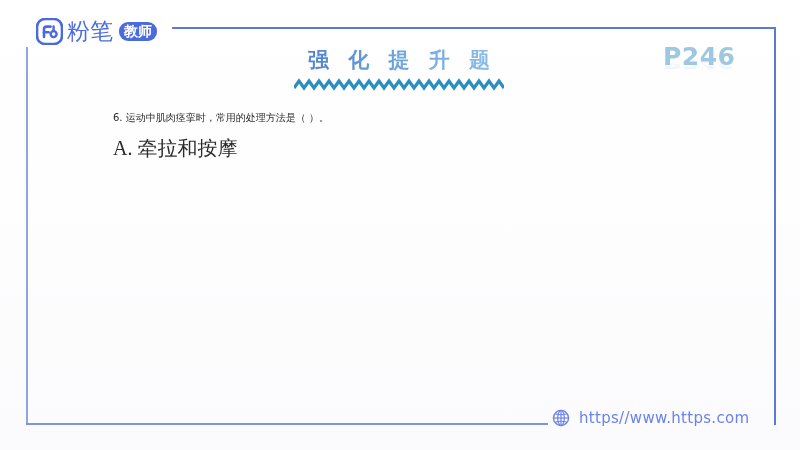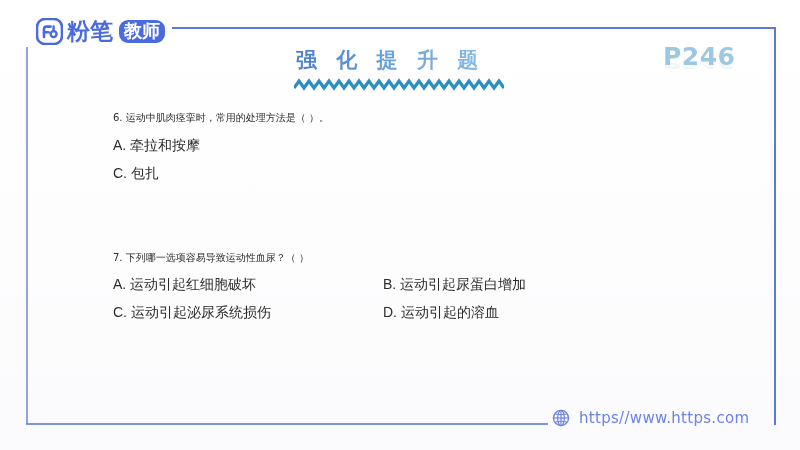--- a/index.html
+++ b/index.html
@@ -58,42 +58,43 @@
     align-items: center;
     gap: 4px;
   }
   .logo-mark {
     width: 27px; height: 27px;
     position: relative;
   }
   .logo-word {
     font-family: "DejaVu Sans", sans-serif;
     font-size: 23px;
-    font-weight: 700;
+    font-weight: 400;
     color: #4a6ae0;
     letter-spacing: 0px;
     line-height: 1;
   }
   .logo-badge {
     background: #4a6ae0;
     color: #ffffff;
     font-family: "DejaVu Sans", sans-serif;
-    font-size: 18px;
+    font-size: 14px;
     font-weight: 700;
     border-radius: 9px;
     padding: 2px 5px 3px 5px;
     line-height: 1;
     margin-left: 2px;
   }
 
   
   .heading {
     position: absolute;
     left: 296px; top: 48px;
     width: 212px;
+    text-align: center;
   }
   .heading-text {
     font-family: "DejaVu Sans", sans-serif;
     font-size: 21px;
     font-weight: 700;
     letter-spacing: 6px;
     background: linear-gradient(90deg,#4b7fc9 0%, #6aa3dc 45%, #8fc0e8 100%);
     -webkit-background-clip: text;
     background-clip: text;
     color: transparent;
@@ -151,22 +152,22 @@
     color: #2b2b2b;
     line-height: 1.15;
     white-space: nowrap;
     margin-bottom: 13px;
   }
   .opt-row {
     display: flex;
     margin-bottom: 12px;
   }
   .opt {
-    font-family: Liberation Sans, sans-serif;
-    font-size: 14px;
+    font-family: Liberation Serif, serif;
+    font-size: 20px;
     color: #2b2b2b;
     line-height: 1.15;
     white-space: nowrap;
   }
   .opt.left  { width: 270px; flex: 0 0 270px; }
   .opt.right { flex: 1 1 auto; }
 
   .q-gap { height: 59px; }
 
   
@@ -224,37 +225,25 @@
   </div>
 
   <div class="content">
 
     <div class="question-block">
       <div class="q-stem">6. 运动中肌肉痉挛时，常用的处理方法是（     ）。</div>
       <div class="opt-row">
         <div class="opt left">A. 牵拉和按摩</div>
       </div>
       <div class="opt-row">
-        <div class="opt left">C. 包扎</div>
       </div>
     </div>
 
     <div class="q-gap"></div>
 
-    <div class="question-block">
-      <div class="q-stem">7. 下列哪一选项容易导致运动性血尿？（     ）</div>
-      <div class="opt-row">
-        <div class="opt left">A. 运动引起红细胞破坏</div>
-        <div class="opt right">B. 运动引起尿蛋白增加</div>
-      </div>
-      <div class="opt-row">
-        <div class="opt left">C. 运动引起泌尿系统损伤</div>
-        <div class="opt right">D. 运动引起的溶血</div>
-      </div>
-    </div>
 
   </div>
 
   <div class="footer">
     <span>
       <svg class="globe-icon" viewBox="0 0 20 20" xmlns="http://www.w3.org/2000/svg">
         <circle cx="10" cy="10" r="8.4" fill="none" stroke="#6b82e8" stroke-width="1.5"></circle>
         <ellipse cx="10" cy="10" rx="3.7" ry="8.4" fill="none" stroke="#6b82e8" stroke-width="1.3"></ellipse>
         <line x1="1.6" y1="10" x2="18.4" y2="10" stroke="#6b82e8" stroke-width="1.3"></line>
         <path d="M3.3 5.2 Q10 7.6 16.7 5.2" fill="none" stroke="#6b82e8" stroke-width="1.2"></path>

